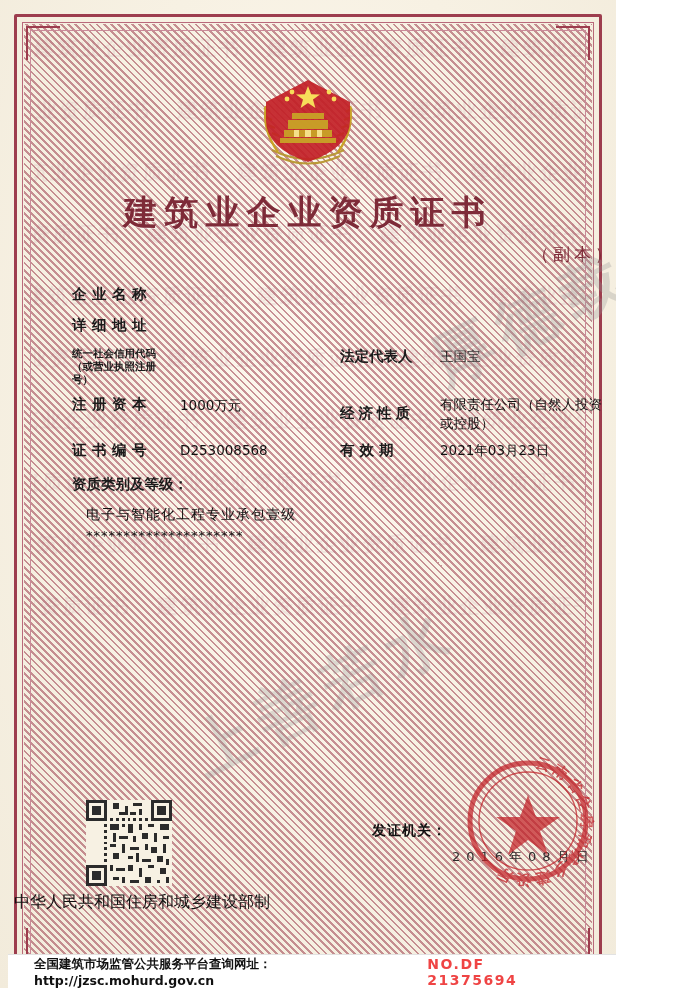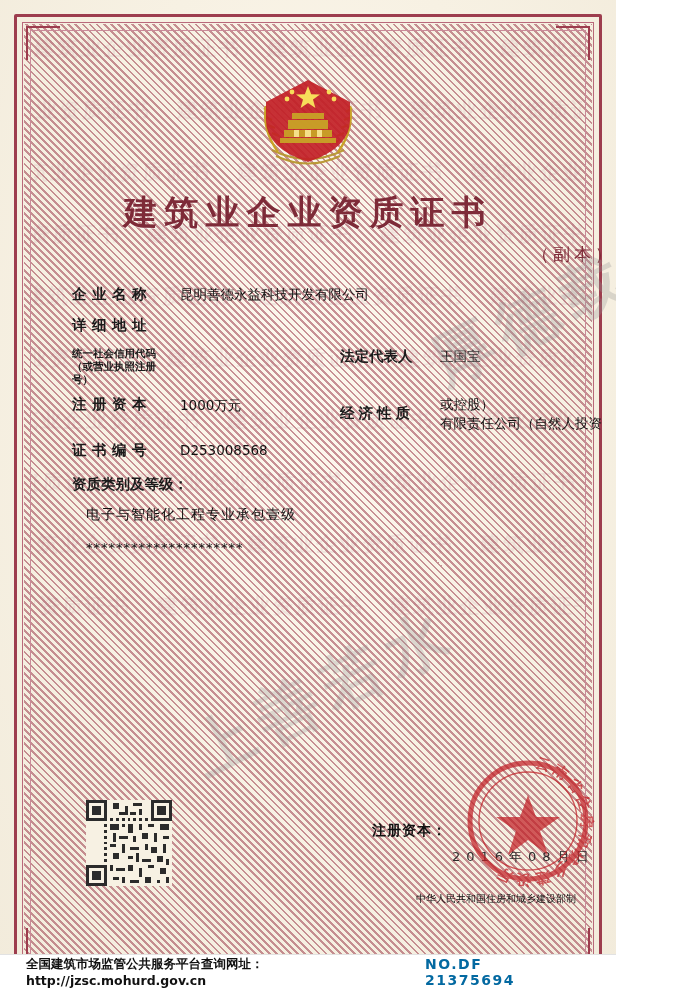--- a/index.html
+++ b/index.html
@@ -118,61 +118,61 @@
   .twocol { display: flex; }
   .twocol .left { width: 268px; display: flex; align-items: center; }
   .twocol .right { flex: 1; display: flex; align-items: center; }
   .lbl.small2 {
     font-size: 10.5px; line-height: 1.25; font-weight: 700; width: 104px;
     text-align: left;
   }
   .lbl.w2 { width: 104px; }
 
   .grade-block { margin-top: 4px; padding-left: 14px; }
-  .grade-line { font-size: 14px; color: #111; margin-bottom: 16px; letter-spacing: 1px; }
+  .grade-line { font-size: 14px; color: #111; margin-bottom: 4px; letter-spacing: 1px; }
   .stars { font-size: 13px; color: #111; letter-spacing: 1px; }
 
   
   .qr {
     position: absolute; left: 86px; top: 800px;
     width: 86px; height: 86px;
   }
 
   
   .issuer {
     position: absolute; left: 372px; top: 822px;
     font-size: 14px; color: #111; font-weight: 700; letter-spacing: 1px;
   }
   .issue-date {
     position: absolute; left: 452px; top: 848px;
     font-size: 13px; color: #2d2d2d; letter-spacing: 6px;
   }
   .maker {
     position: absolute; left: 14px; right: 40px; top: 892px;
-    text-align: right;
-    font-size: 10px; color: #111;
+    text-align: left;
+    font-size: 16px; color: #111;
   }
 
   
   .seal {
     position: absolute; left: 452px; top: 745px;
     width: 152px; height: 152px;
     opacity: .72;
   }
 
   
   .bottom-bar {
-    position: absolute; left: 0; right: 0; bottom: 0; height: 34px;
+    position: absolute; left: 8px; right: 0; bottom: 0; height: 34px;
     background: #ffffff;
     border-top: 1px solid #e2e2e2;
     display: flex; align-items: center; justify-content: space-between;
     padding: 0 26px;
   }
   .bottom-left { font-size: 12.5px; color: #111; font-weight: 700; }
-  .bottom-right { font-size: 14px; color: #0369a1; letter-spacing: 1.5px; font-weight: 700; }
+  .bottom-right { font-size: 14px; color: #ef4444; letter-spacing: 1.5px; font-weight: 700; }
 
   
   .watermark {
     position: absolute;
     left: 0; top: 0; width: 700px; height: 988px;
     pointer-events: none;
   }
   .wm-text {
     position: absolute;
     color: rgba(150,150,150,.30);
@@ -296,21 +296,20 @@
     </svg>
   </div>
 
   <div class="title">建筑业企业资质证书</div>
   <div class="subtitle">（副本）</div>
 
   <div class="fields">
 
     <div class="row">
       <div class="lbl w1 sp">企业名称</div>
-      <div class="val">昆明善德永益科技开发有限公司</div>
     </div>
 
     <div class="row">
       <div class="lbl w1 sp">详细地址</div>
     </div>
 
     <div class="row twocol">
       <div class="left">
         <div class="lbl small2">
           <div>统一社会信用代码</div>
@@ -324,30 +323,34 @@
     </div>
 
     <div class="row twocol">
       <div class="left">
         <div class="lbl w2 sp">注册资本</div>
         <div class="val">1000万元</div>
       </div>
       <div class="right">
         <div class="lbl" style="width:96px;letter-spacing:4px">经济性质</div>
         <div class="val">
+          <div>有限责任公司（自然人投资</div>
           <div>或控股）</div>
-          <div>有限责任公司（自然人投资</div>
         </div>
       </div>
     </div>
 
     <div class="row twocol">
       <div class="left">
         <div class="lbl w2 sp">证书编号</div>
         <div class="val">D253008568</div>
+      </div>
+      <div class="right">
+        <div class="lbl" style="width:96px">有 效 期</div>
+        <div class="val">2021年03月23日</div>
       </div>
     </div>
 
     <div class="row" style="margin-top:12px">
       <div class="lbl">资质类别及等级：</div>
     </div>
 
     <div class="grade-block">
       <div class="grade-line">电子与智能化工程专业承包壹级</div>
       <div class="stars">*********************</div>
@@ -431,21 +434,21 @@
         <rect x="9" y="26" width="2" height="1"></rect>
           <rect x="12" y="26" width="1" height="2"></rect>
         <rect x="15" y="27" width="3" height="1"></rect>
           <rect x="20" y="26" width="2" height="2"></rect>
         <rect x="24" y="27" width="1" height="1"></rect>
           <rect x="27" y="26" width="1" height="2"></rect>
       </g>
     </svg>
   </div>
 
-  <div class="issuer">注册资本：</div>
+  <div class="issuer">发证机关：</div>
   <div class="issue-date">
     <span>2016</span><span>年</span><span>08</span><span>月</span><span></span><span>日</span>
   </div>
 
   <div class="seal">
     <svg viewBox="0 0 152 152" width="152" height="152">
       <defs>
         <path id="sealArc" d="M 76,76 m -56,0 a 56,56 0 1,1 112,0" fill="none"></path>
         <path id="sealCirclePath" d="M 22,76 A 54,54 0 1 1 130,76 A 54,54 0 1 1 22,76"></path>
       </defs>

